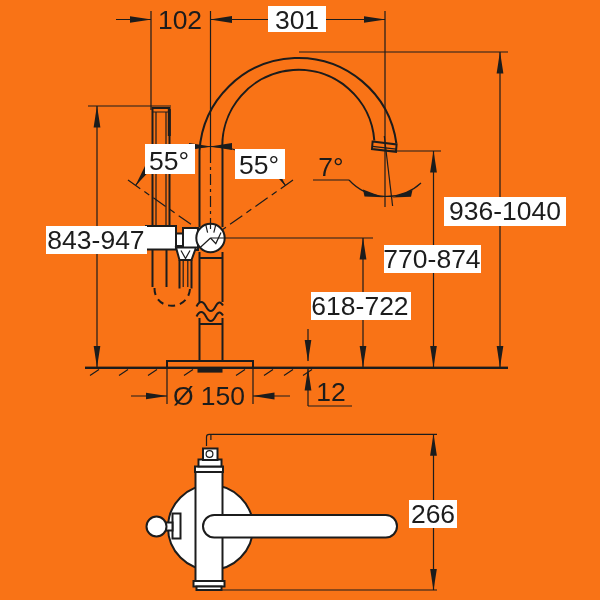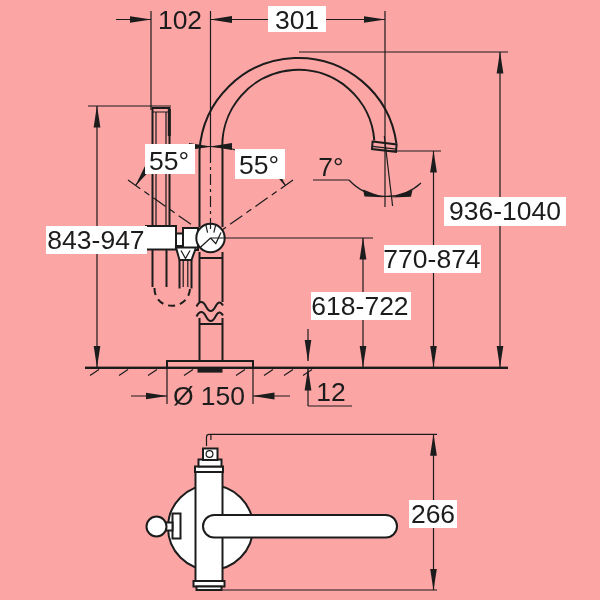--- a/index.html
+++ b/index.html
@@ -1,16 +1,16 @@
 <!DOCTYPE html>
 <html><head>
 <meta charset="utf-8">
 <style>
   html,body{margin:0;padding:0;background:#ffffff;}
-  .stage{width:600px;height:600px;position:relative;background:#fca5a5;overflow:hidden;}
+  .stage{width:600px;height:600px;position:relative;background:#f97316;overflow:hidden;}
   svg{display:block;}
   .dim{font:26.5px "Liberation Sans", sans-serif; fill:#1c1c1c; stroke:none;}
   .obj{stroke:#1c1c1c; fill:none; stroke-width:2; stroke-linecap:butt;}
   .objf{stroke:#1c1c1c; fill:#ffffff; stroke-width:2;}
   .thin{stroke:#1c1c1c; fill:none; stroke-width:1.2;}
   .mask{fill:#ffffff; stroke:none;}
   .solid{fill:#1c1c1c; stroke:none;}
 </style>
 </head>
 <body>

